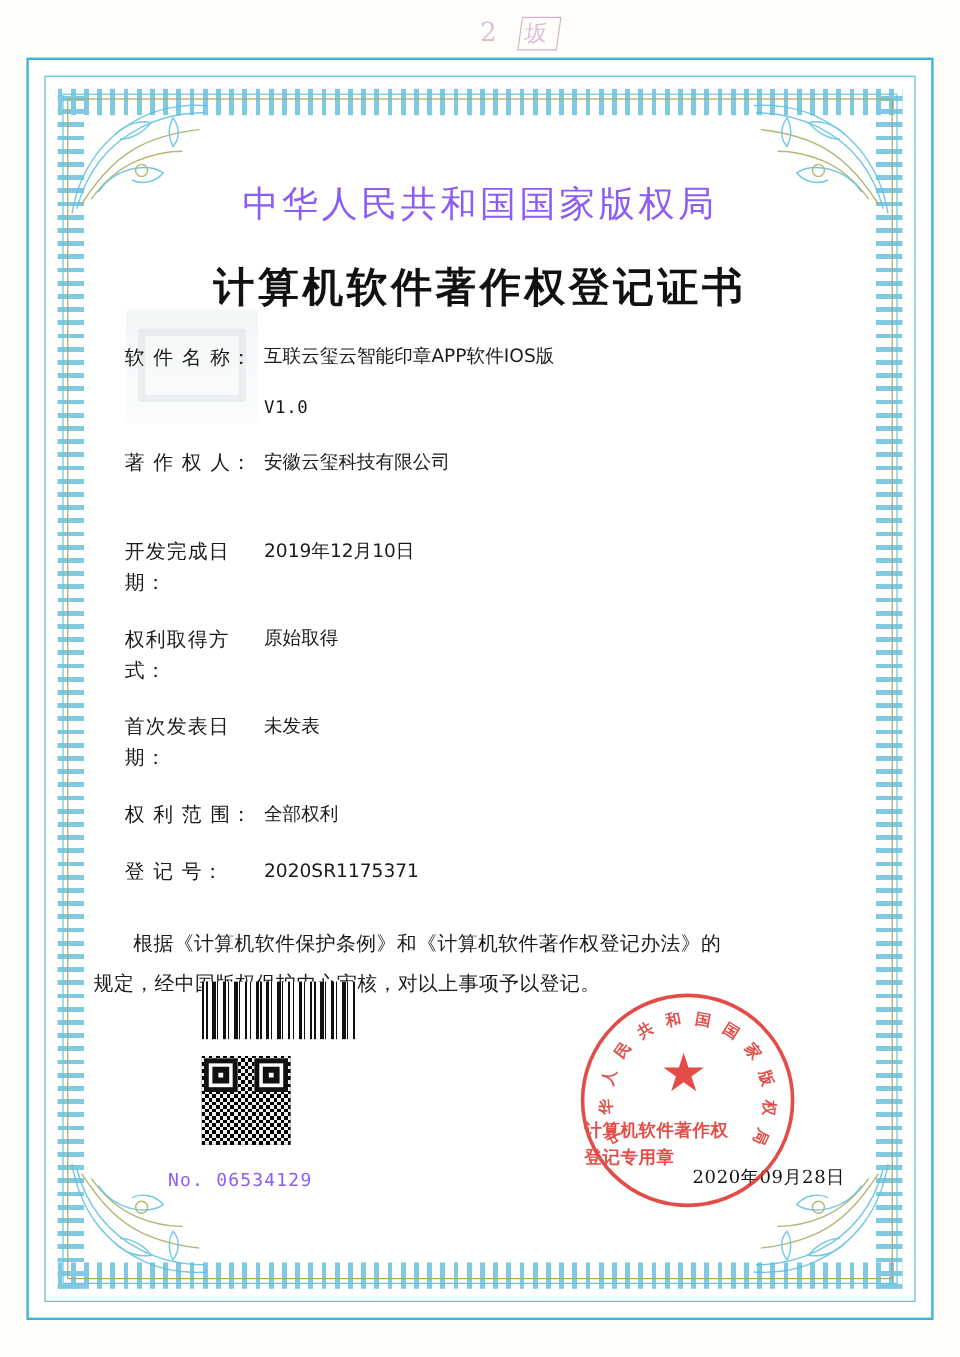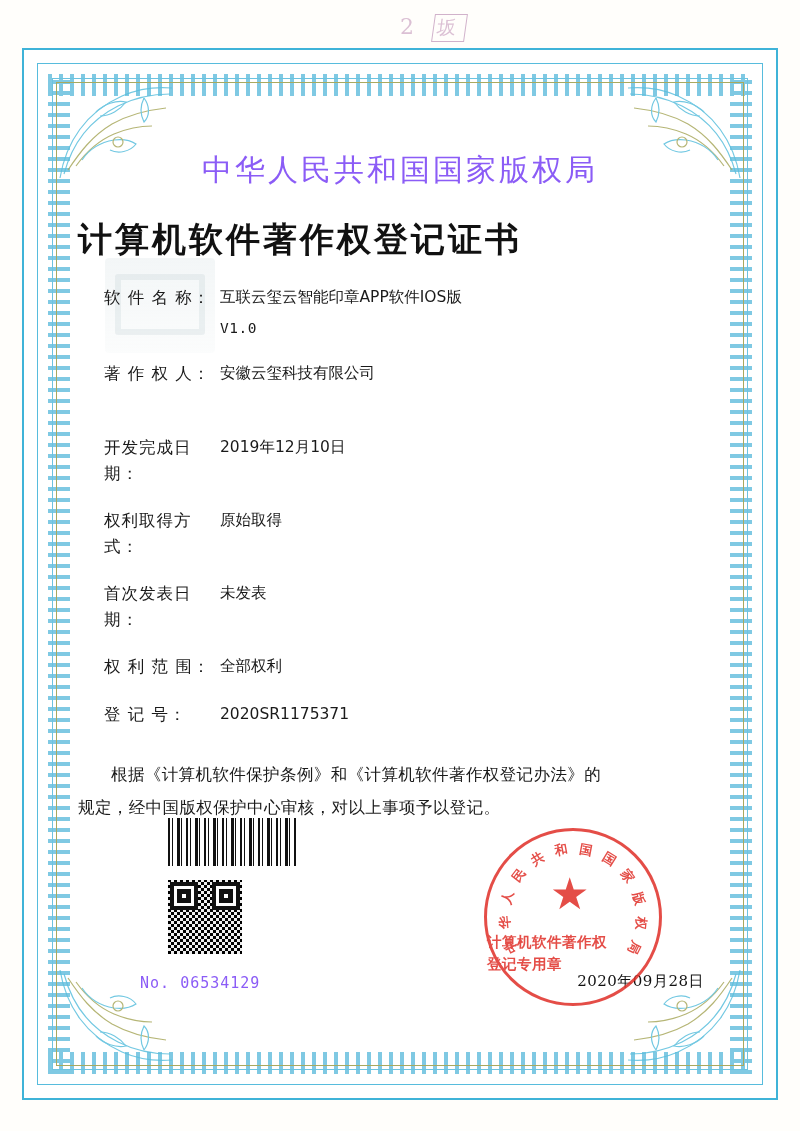--- a/index.html
+++ b/index.html
@@ -126,21 +126,21 @@
   .title-main {
     text-align: center;
     font-size: 30px;
     font-weight: normal;
     letter-spacing: 3px;
     color: #8b5cf6;
     margin-top: 30px;
     font-family: "DejaVu Serif", serif;
   }
   .title-sub {
-    text-align: left;
+    text-align: center;
     font-size: 34px;
     font-weight: bold;
     letter-spacing: 3px;
     color: #111;
     margin-top: 26px;
     font-family: "DejaVu Serif", serif;
   }
   .cert-no {
     text-align: right;
     font-size: 13.5px;
@@ -165,21 +165,21 @@
     padding-left: 26px;
     box-sizing: border-box;
   }
   .field .value {
     flex: 1;
     font-family: "DejaVu Sans", sans-serif;
     font-size: 15.5px;
   }
   .field .value .line2 {
     display: block;
-    margin-top: 8px;
+    margin-top: 20px;
     font-family: "DejaVu Sans Mono", monospace;
     font-size: 14.5px;
     letter-spacing: .5px;
   }
   .gap-big { height: 26px; }
 
   .paragraph {
     margin-top: 30px;
     font-size: 16.5px;
     line-height: 2.05;

